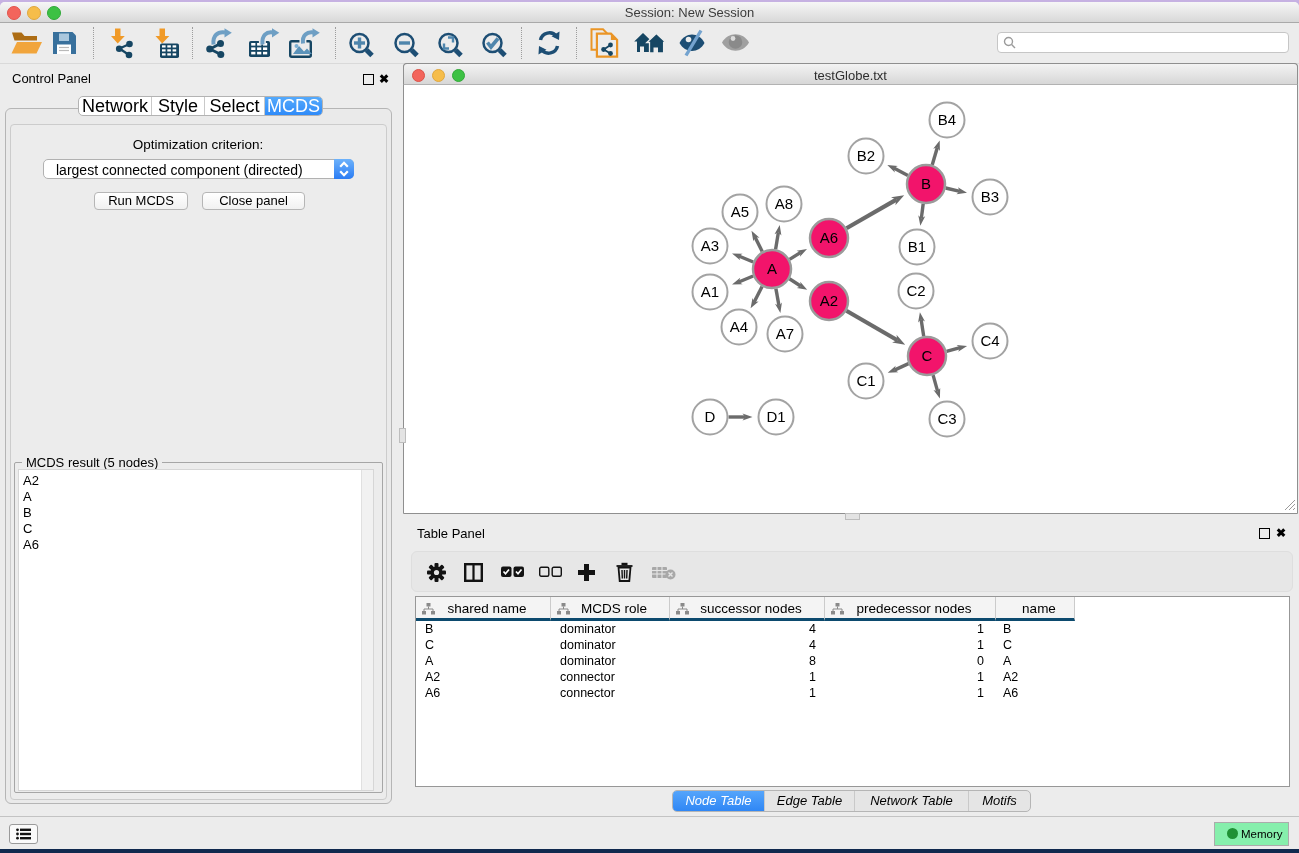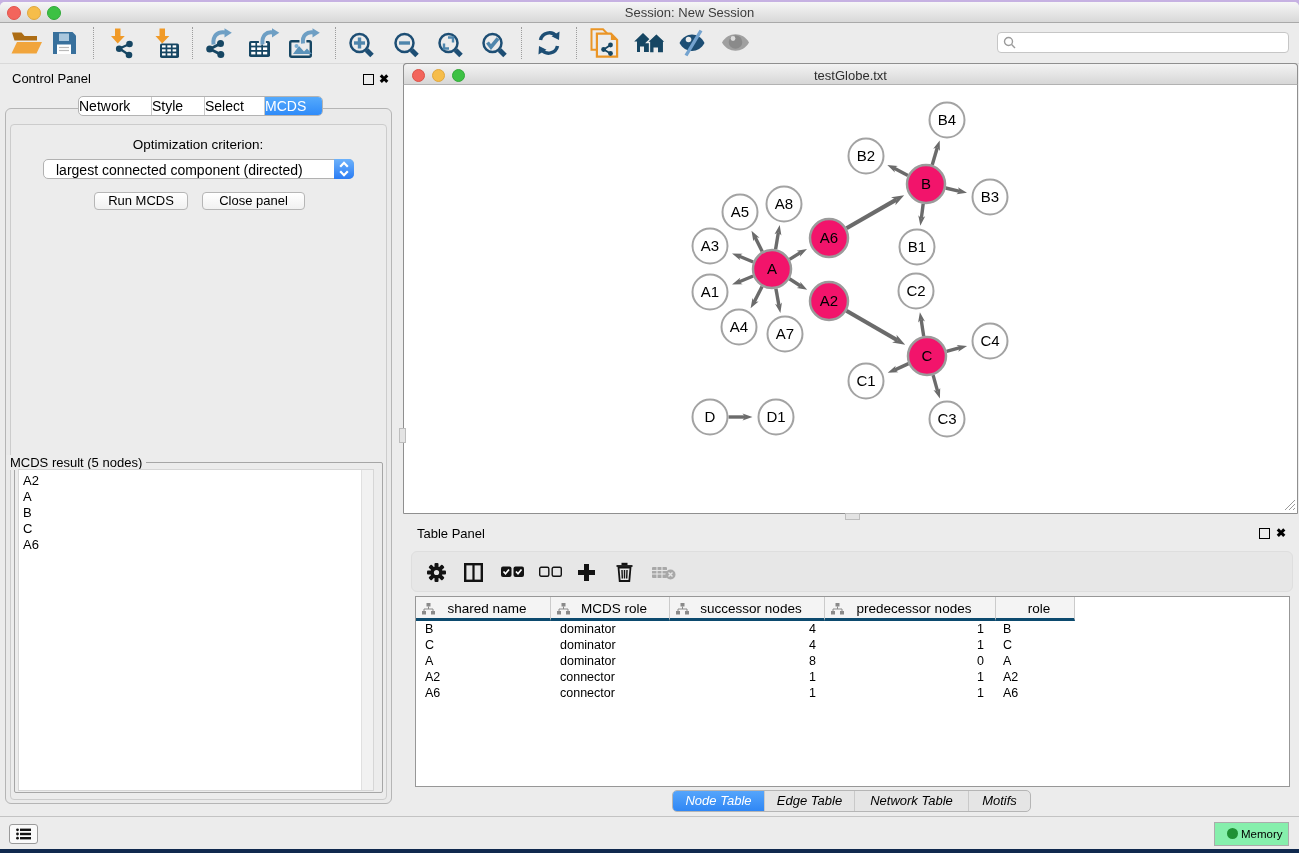--- a/index.html
+++ b/index.html
@@ -14,31 +14,31 @@
 .sep{top:27px;width:0;height:32px;border-left:1px dotted #9d9d9d;}
 .ti{position:absolute;top:27px;}
 .search{left:997px;top:32px;width:290px;height:19px;background:#fff;border:1px solid #c6c6c6;border-radius:4px;}
 
 .cphead{left:12px;top:71px;font-size:13px;color:#000;}
 .flt{width:9px;height:9px;border:1.5px solid #000;top:74px;}
 .xbt{font-size:12px;font-weight:bold;top:72px;color:#000;}
 .cpbox{left:5px;top:108px;width:385px;height:694px;border:1px solid #b5b5b5;border-radius:6px;background:#eaeaea;}
 .cpbox2{left:10px;top:124px;width:375px;height:674px;border:1px solid #cccccc;border-radius:4px;background:#ececec;}
 .tabs{left:78px;top:96px;height:18px;display:flex;border:1px solid #b3b3b3;border-radius:5px;background:#fff;overflow:hidden;}
-.tabs div{font-size:14px;line-height:18px;border-left:1px solid #c9c9c9;color:#000;}
+.tabs div{font-size:18px;line-height:18px;text-align:center;border-left:1px solid #c9c9c9;color:#000;}
 .tabs div:first-child{border-left:none;}
 .tabs .sel{background:linear-gradient(#55aafc,#2f8bf9);color:#fff;}
 .optlab{left:10px;top:137px;width:376px;text-align:center;font-size:13.5px;}
 .dd{left:43px;top:159px;width:309px;height:18px;background:#fff;border:1px solid #b1b1b1;border-radius:5px;}
 .ddtext{left:12px;top:1.5px;font-size:14px;position:absolute;white-space:nowrap;}
 .ddcap{position:absolute;right:-1px;top:-1px;width:20px;height:20px;border-radius:0 5px 5px 0;background:linear-gradient(#6db2fb,#2a7cf4);}
 .btn{height:16px;background:linear-gradient(#ffffff,#f1f1f1);border:1px solid #b6b6b6;border-radius:4px;
  font-size:13px;text-align:center;line-height:16px;color:#000;}
 .grp{left:14px;top:462px;width:367px;height:329px;border:1px solid #a6a6a6;border-radius:2px;}
-.grptitle{left:6px;top:455px;background:#ececec;padding:0 4px;font-size:13px;}
+.grptitle{left:22px;top:455px;background:#ececec;padding:0 4px;font-size:13px;}
 .list{left:18px;top:469px;width:354px;height:320px;background:#fff;border:1px solid #d6d6d6;}
 .scroll{position:absolute;right:0;top:0;width:11px;height:100%;background:#f1f1f1;border-left:1px solid #e0e0e0;}
 .li{font-size:13px;line-height:16px;padding-left:4px;}
 
 .win{left:403px;top:63px;width:895px;height:451px;border:1px solid #8f8f8f;border-radius:4px 4px 0 0;background:#fff;box-sizing:border-box;}
 .wtbar{left:403px;top:63px;width:895px;height:22px;background:linear-gradient(#f3f3f3,#d7d7d7);
  border:1px solid #8f8f8f;border-bottom:1px solid #b2b2b2;border-radius:4px 4px 0 0;box-sizing:border-box;}
 .wtl{width:11px;height:11px;border-radius:50%;top:69px;}
 .wtitle{left:403px;top:68px;width:895px;text-align:center;font-size:13px;color:#2e2e2e;}
 
@@ -439,21 +439,21 @@
       <svg class="hicon" width="13" height="12" viewBox="0 0 13 12">
         <g fill="#8a8a8a">
           <rect x="4.5" y="0" width="4" height="3.5"></rect>
           <rect x="0" y="8" width="4" height="3.5"></rect>
           <rect x="9" y="8" width="4" height="3.5"></rect>
         </g>
         <path d="M6.5 3.5v2.5M2 8V6h9v2" stroke="#8a8a8a" fill="none"></path>
       </svg>
     </div>
 <div class="th" style="left:580px;width:79px">
-      <span class="thlab">role</span>
+      <span class="thlab">name</span>
     </div>
 <div class="cell" style="left:9px;top:24px">B<br>C<br>A<br>A2<br>A6</div>
 <div class="cell" style="left:144px;top:24px">dominator<br>dominator<br>dominator<br>connector<br>connector</div>
 <div class="cell" style="left:254px;top:24px;width:146px;text-align:right">4<br>4<br>8<br>1<br>1</div>
 <div class="cell" style="left:409px;top:24px;width:159px;text-align:right">1<br>1<br>0<br>1<br>1</div>
 <div class="cell" style="left:587px;top:24px">B<br>C<br>A<br>A2<br>A6</div>
 </div>
 <div class="ab btabs">
     <div class="sel" style="width:91px">Node Table</div>
     <div style="width:89px">Edge Table</div>

